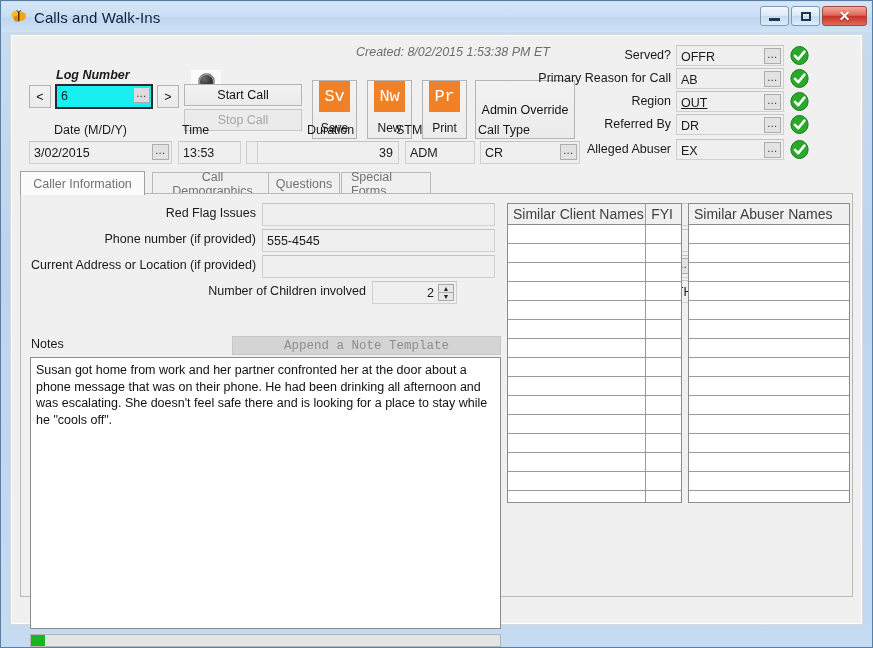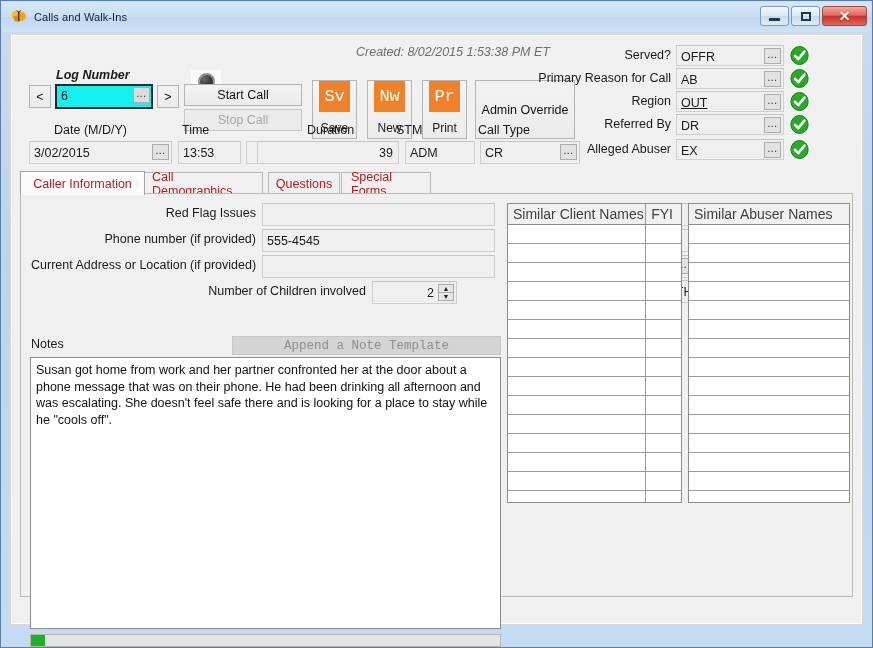--- a/index.html
+++ b/index.html
@@ -25,21 +25,21 @@
     width: 869px; height: 30px;
     background: linear-gradient(to bottom, #d6e6f7 0%, #cadef3 48%, #bed6ef 52%, #cfe2f6 100%);
     display: flex; align-items: center;
   }
   #titlebar .app-icon {
     width: 16px; height: 16px;
     margin-left: 9px; margin-right: 7px;
     position: relative;
   }
   #titlebar .title-text {
-    font-size: 11px; color: #0b2238;
+    font-size: 15px; color: #0b2238;
     letter-spacing: .1px;
   }
   .winbtns {
     position: absolute; right: 4px; top: 4px;
     display: flex; gap: 2px;
   }
   .winbtn {
     width: 29px; height: 20px;
     border: 1px solid #7b9cbd;
     border-radius: 3px;
@@ -144,21 +144,21 @@
   
   #tabstrip {
     position: absolute; left: 4px; top: 131px;
     width: 833px; height: 23px;
   }
   .tab {
     position: absolute; top: 1px; height: 22px;
     background: #f0f0f0;
     border: 1px solid #b9b9b9;
     border-bottom: none;
-    font-size: 12.5px; color: #b91c1c;
+    font-size: 12.5px; color: #737373;
     display:flex; align-items:center; justify-content:center;
     padding: 0 9px;
   }
   .tab.sel {
     top: 0; height: 24px;
     background: #fbfbfb;
     border-color: #a0a0a0;
     z-index: 3;
   }
   #tabpage {
@@ -413,21 +413,21 @@
       </div>
 
       <div class="lbl" style="left:462px; top:83px;">Call Type</div>
       <div class="tb" style="left:464px; top:101px; width:100px; height:23px;">
         <span>CR</span>
         <span class="ell">...</span>
       </div>
 
       <div id="tabstrip">
         <div class="tab sel" style="left:0px; width:125px;">Caller Information</div>
-        <div class="tab" style="left:122px; width:121px;">Call Demographics</div>
+        <div class="tab" style="left:132px; width:121px;text-align:center;">Call Demographics</div>
         <div class="tab" style="left:248px; width:72px;">Questions</div>
         <div class="tab" style="left:321px; width:90px;">Special Forms</div>
       </div>
 
       <div id="tabpage">
 
         <div class="lbl right" style="left:20px; top:12px; width:215px;">Red Flag Issues</div>
         <div class="tb" style="left:241px; top:9px; width:233px; height:23px;">
           <span></span>
         </div>

